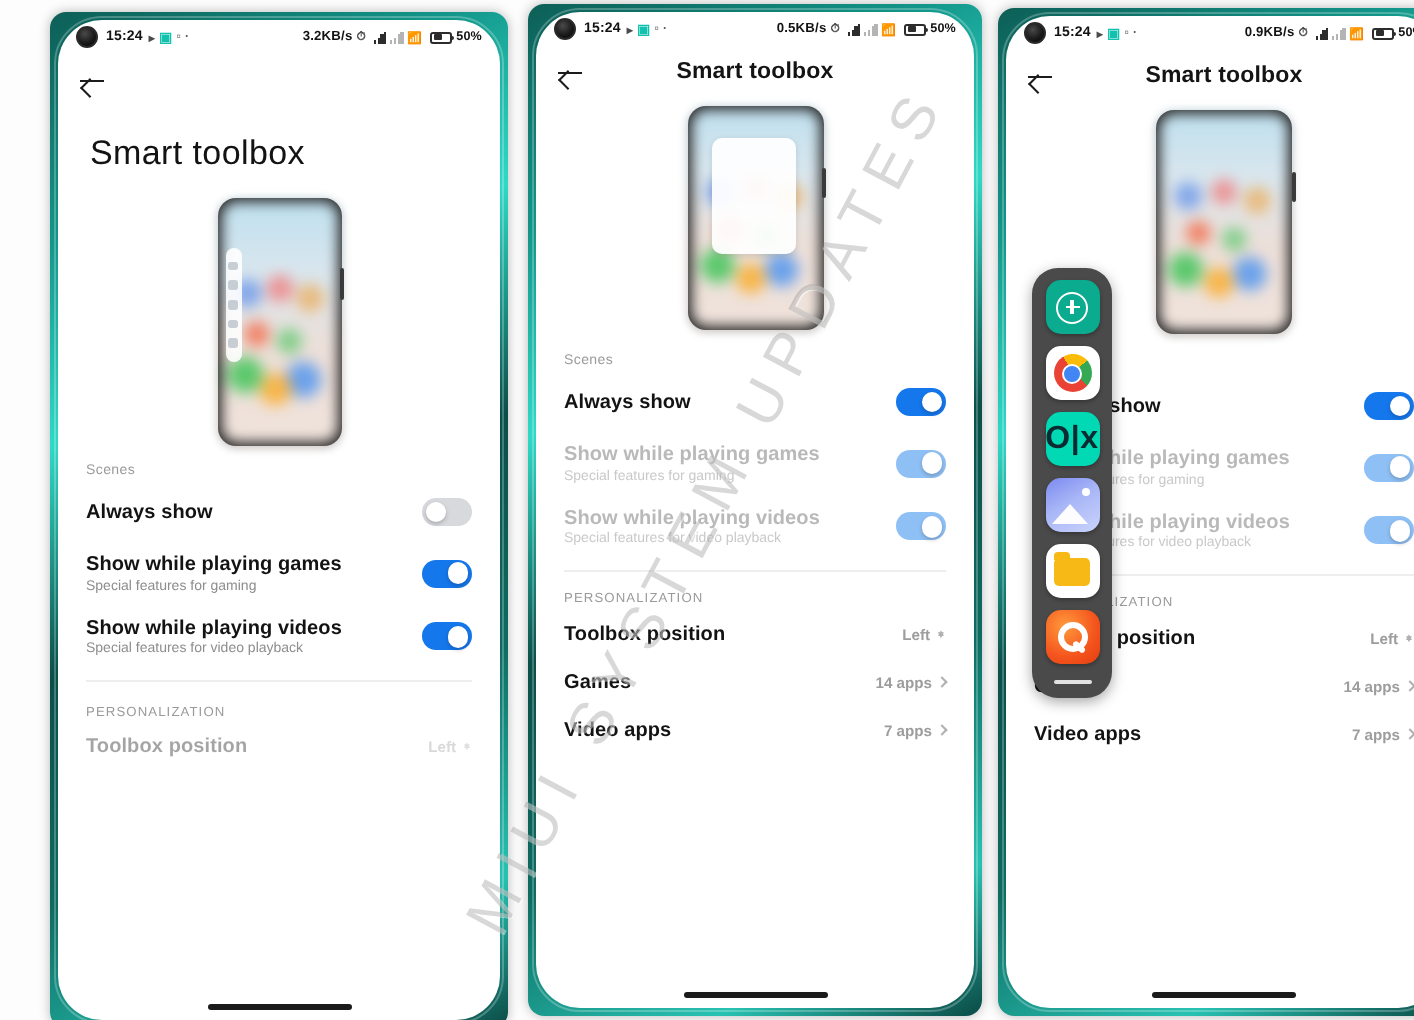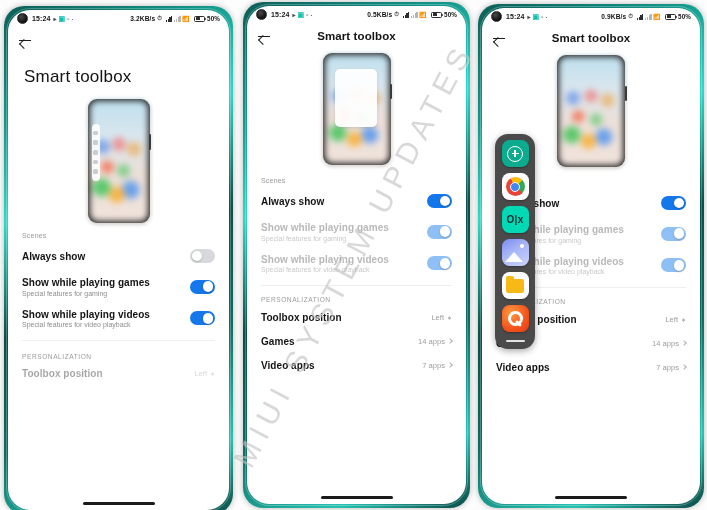--- a/index.html
+++ b/index.html
@@ -12,26 +12,27 @@
   #stage {
     position: relative;
     width: 707px; height: 510px;
     background: #fdfdfd;
     overflow: hidden;
   }
 
   
   .phone {
     position: absolute;
-    border-radius: 20px;
+    border-radius: 8px;
     padding: 4px;
     overflow: hidden;
     background:
       linear-gradient(150deg,#0d5f57 0%, #13968a 18%, #2fd9c6 34%, #0a4f49 52%, #0d6c62 70%, #28c2b2 88%, #0b4a45 100%);
     box-shadow: 0 0 6px rgba(0,0,0,.28);
+    margin-left: 21px;
   }
   .phone::after{
     content:"";
     position:absolute; inset:2px;
     border-radius:24px;
     border:1px solid rgba(255,255,255,.25);
     pointer-events:none;
   }
   .screen {
     position: relative;
@@ -173,21 +174,21 @@
   .row-title {
     font-size: 10px; font-weight: 700; color: #131313; letter-spacing: .05px;
     white-space: nowrap;
   }
   .row-sub {
     font-size: 7px; color: #8d8d8d; margin-top: 1.5px; white-space: nowrap;
   }
   .row.disabled .row-title { color: #b9b9b9; font-weight: 700; }
   .row.disabled .row-sub { color: #c9c9c9; }
   .row-value {
-    font-size: 7.6px; color: #9d9d9d; display:flex; align-items:center; gap:3px;
+    font-size: 7.6px; color: #9d9d9d; display:flex; align-items:center; gap:3px;font-weight:bold;
   }
   .chev {
     display:inline-block; width:4px;height:4px;
     border-top:1px solid #b0b0b0; border-right:1px solid #b0b0b0;
     transform: rotate(45deg);
   }
   .updown {
     display:inline-flex; flex-direction:column; gap:1px; line-height:0; color:#b0b0b0; font-size:5px;
   }
   .updown i{font-style:normal;display:block;}
@@ -238,21 +239,21 @@
   }
   .ic-add .bubble::before{content:"";position:absolute;width:7px;height:1.6px;background:#fff;}
   .ic-add .bubble::after{content:"";position:absolute;width:1.6px;height:7px;background:#fff;}
   .ic-chrome{ background:#ffffff; }
   .ic-chrome .cw{
     width:19px;height:19px;border-radius:50%;
     background: conic-gradient(from 210deg,#ea4335 0 33%, #fbbc05 33% 55%, #34a853 55% 78%, #ea4335 78% 100%);
     display:flex;align-items:center;justify-content:center;
   }
   .ic-chrome .cw::after{content:"";width:8px;height:8px;border-radius:50%;background:#4285f4;border:1.5px solid #fff;}
-  .ic-olx{ background:#00d9b4; font-size:10px; letter-spacing:.3px; color:#0b2b33; font-weight:800;}
+  .ic-olx{ background:#00d9b4; font-size:16px; letter-spacing:.3px; color:#0b2b33; font-weight:800;}
   .ic-gallery{ background: linear-gradient(150deg,#7a8bf0 0%, #a9b6f7 45%, #c9d4fb 100%); }
   .ic-gallery::before{
     content:""; position:absolute; left:3px; bottom:4px;
     width:0;height:0;border-left:9px solid transparent;border-right:9px solid transparent;border-bottom:10px solid #fdfdff;
   }
   .ic-gallery::after{
     content:""; position:absolute; right:5px; top:4.5px; width:4px;height:4px;border-radius:50%;background:#fff;
   }
   .ic-folder{ background:#ffffff; }
   .ic-folder .fd{

